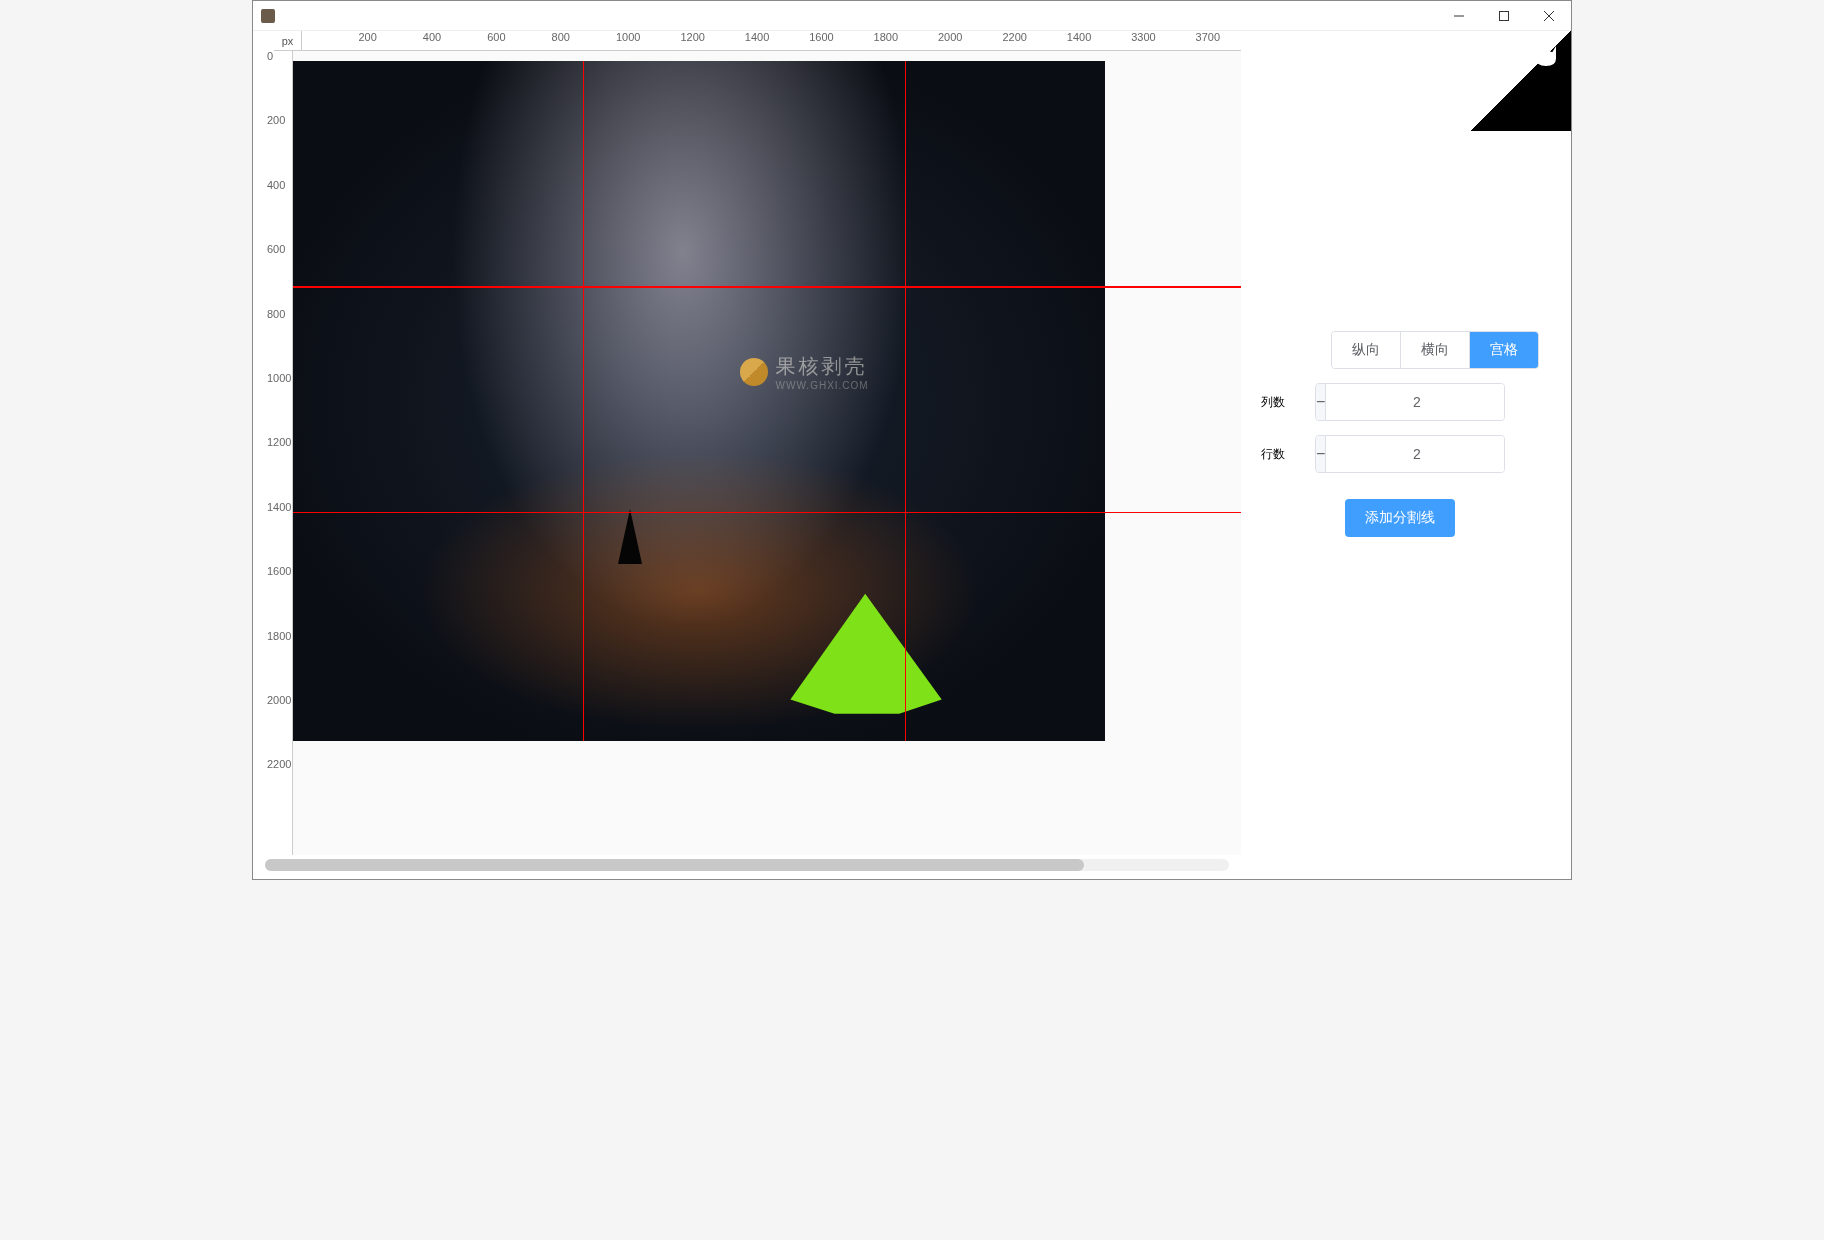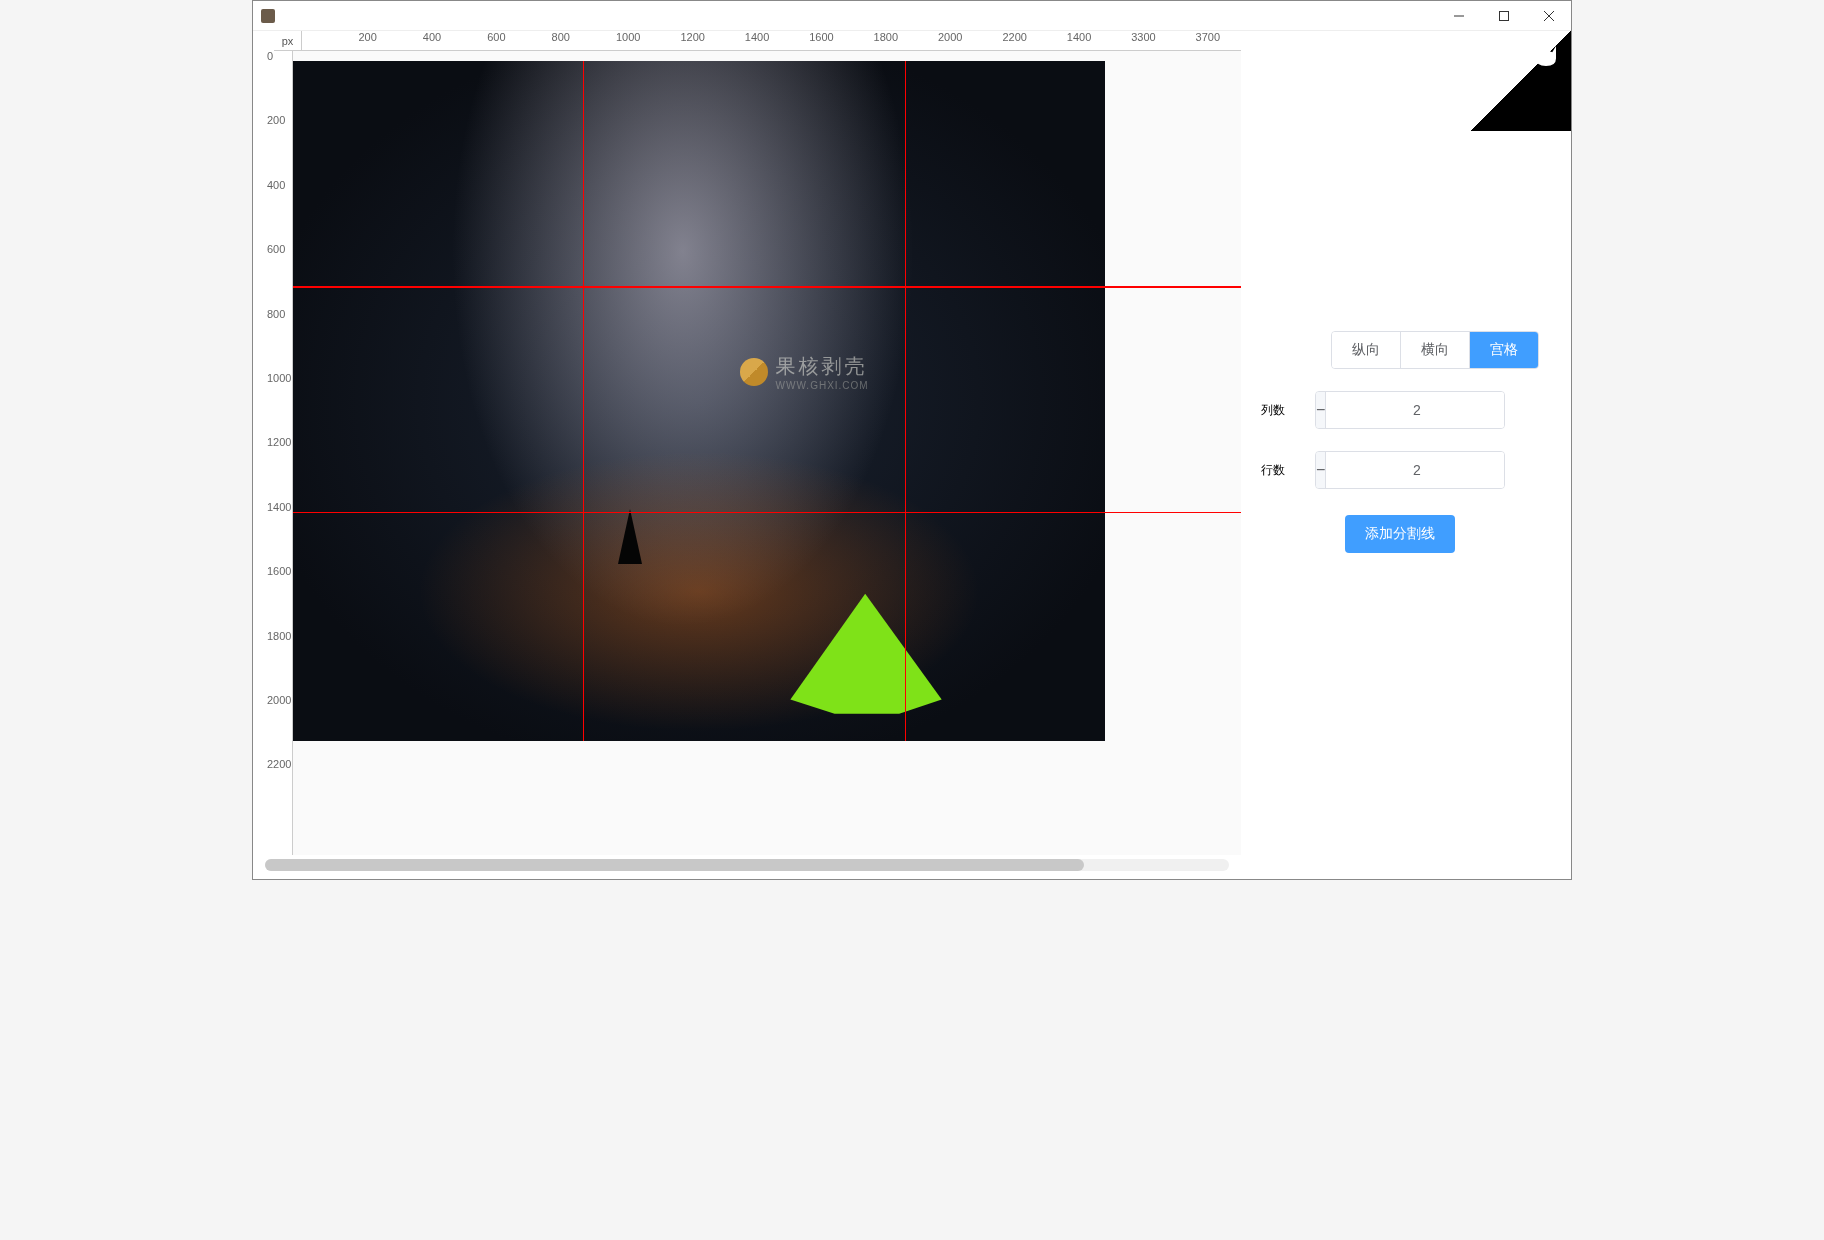--- a/index.html
+++ b/index.html
@@ -234,21 +234,21 @@
       height: 100%;
       background: #c8c8c8;
       border-radius: 6px;
     }
     
     .side {
       width: 330px;
       padding: 300px 32px 0 20px;
       display: flex;
       flex-direction: column;
-      gap: 22px;
+      gap: 14px;
     }
     .tabs {
       display: flex;
       border: 1px solid #dcdfe6;
       border-radius: 4px;
       overflow: hidden;
       width: fit-content;
       margin-left: auto;
     }
     .tab {
@@ -299,21 +299,21 @@
     }
     .apply-btn {
       align-self: center;
       padding: 10px 20px;
       background: #409eff;
       color: #fff;
       border: none;
       border-radius: 4px;
       font-size: 14px;
       cursor: pointer;
-      margin-top: 4px;
+      margin-top: 12px;
     }
   </style>
 </head>
 <body>
 
 <div class="window">
 
   <div class="titlebar">
     <div class="titlebar-left">
       <div class="app-icon"></div>

